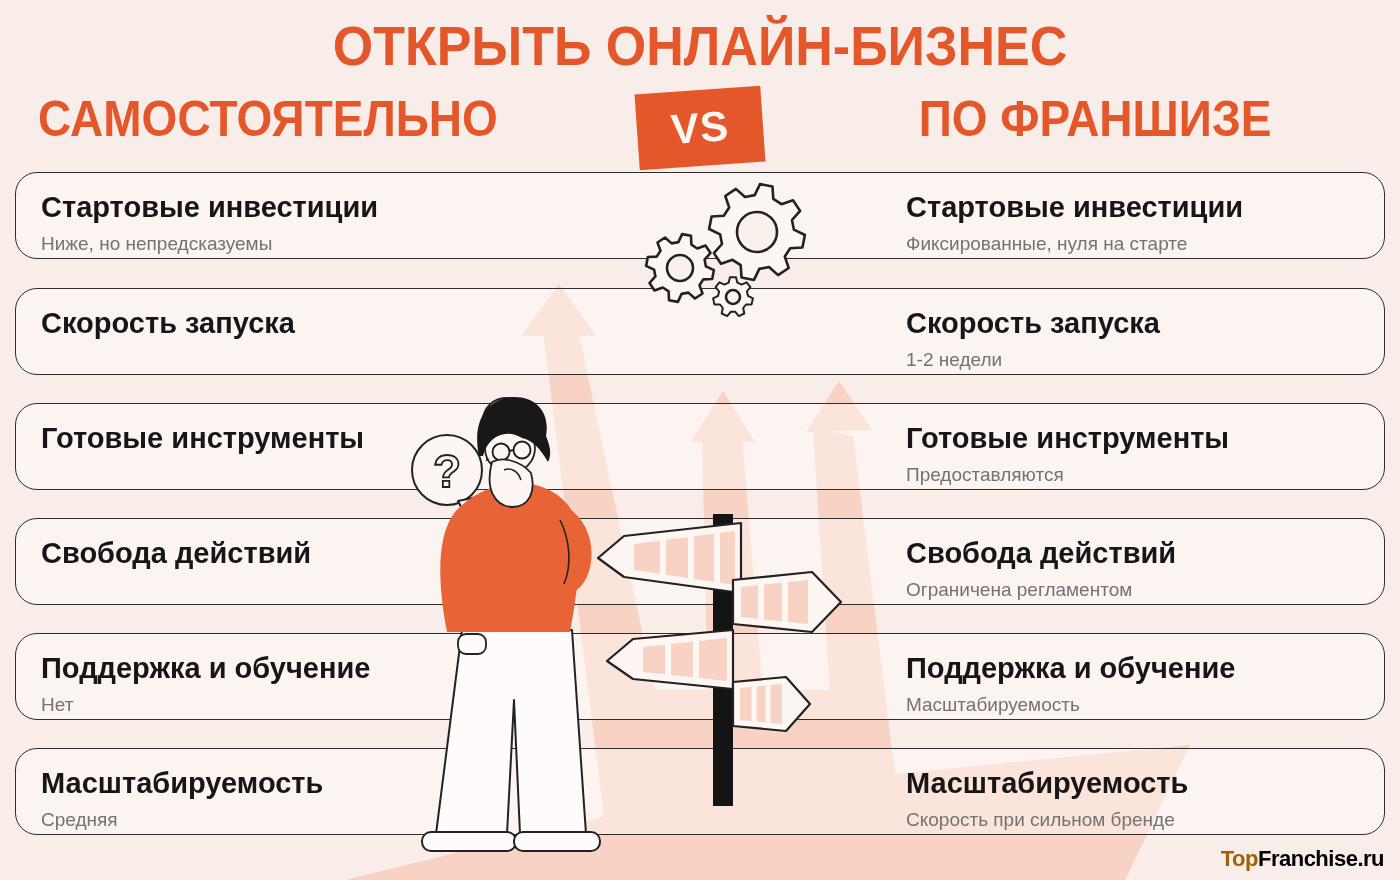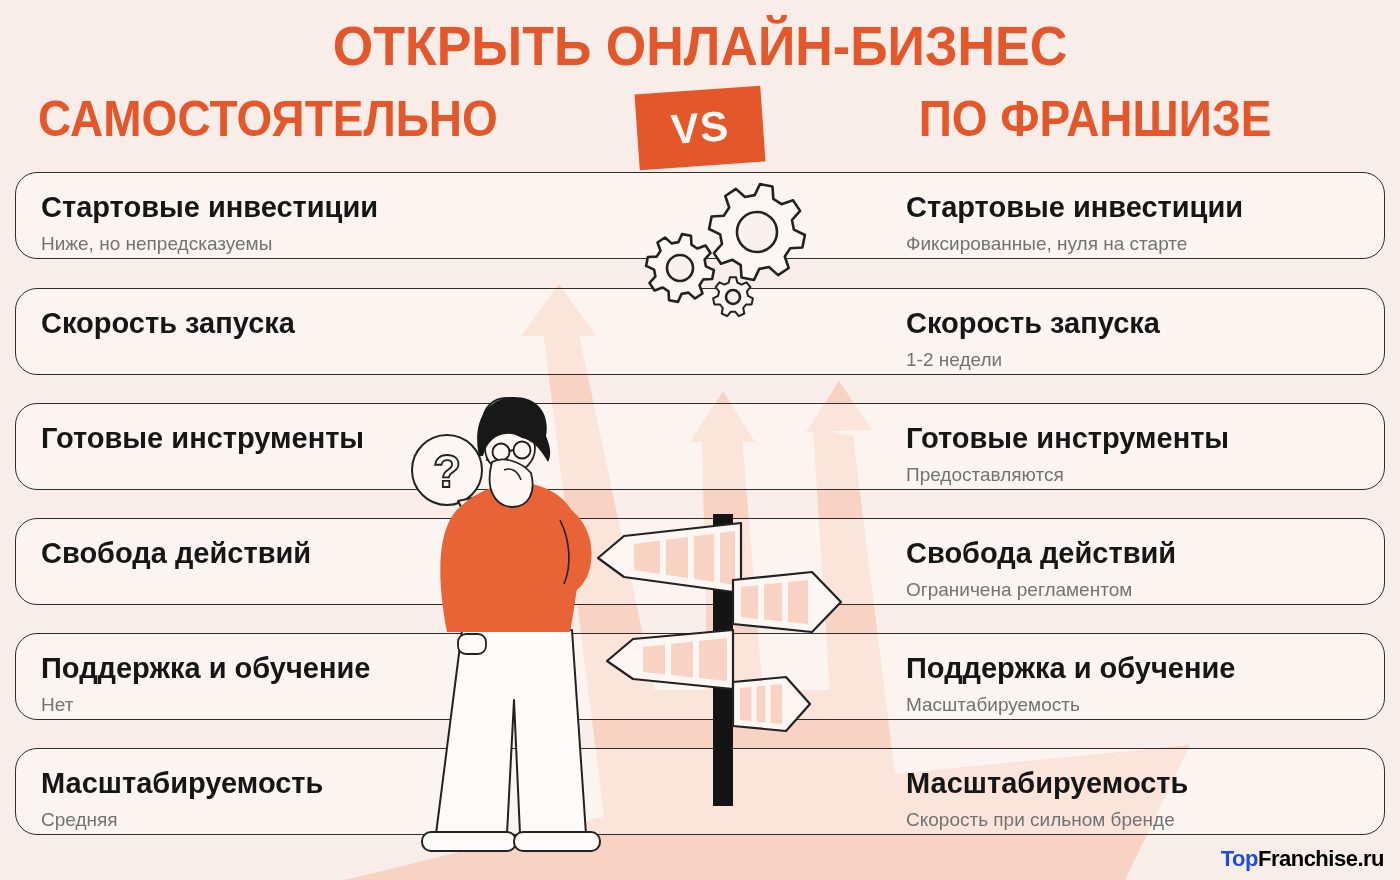--- a/index.html
+++ b/index.html
@@ -36,21 +36,21 @@
   .cell{position:absolute;top:16px;}
   .cell.l{left:25px;}
   .cell.r{left:890px;}
   .crit{font-size:29px;font-weight:bold;color:#161616;line-height:37px;}
   .val{font-size:19px;font-weight:normal;color:#737373;line-height:36px;}
   
   .logo{
     position:absolute;right:16px;top:846px;font-size:22px;font-weight:bold;
     letter-spacing:-0.5px;
   }
-  .logo .p1{color:#1d4ed8;}
+  .logo .p1{color:#a16207;}
   .logo .p2{color:#000000;}
 </style>
 </head>
 <body>
 
 <div class="stage">
 
   <svg class="layer" width="1400" height="880" viewBox="0 0 1400 880">
     <g fill="#f8d3c3" stroke="none">
 

